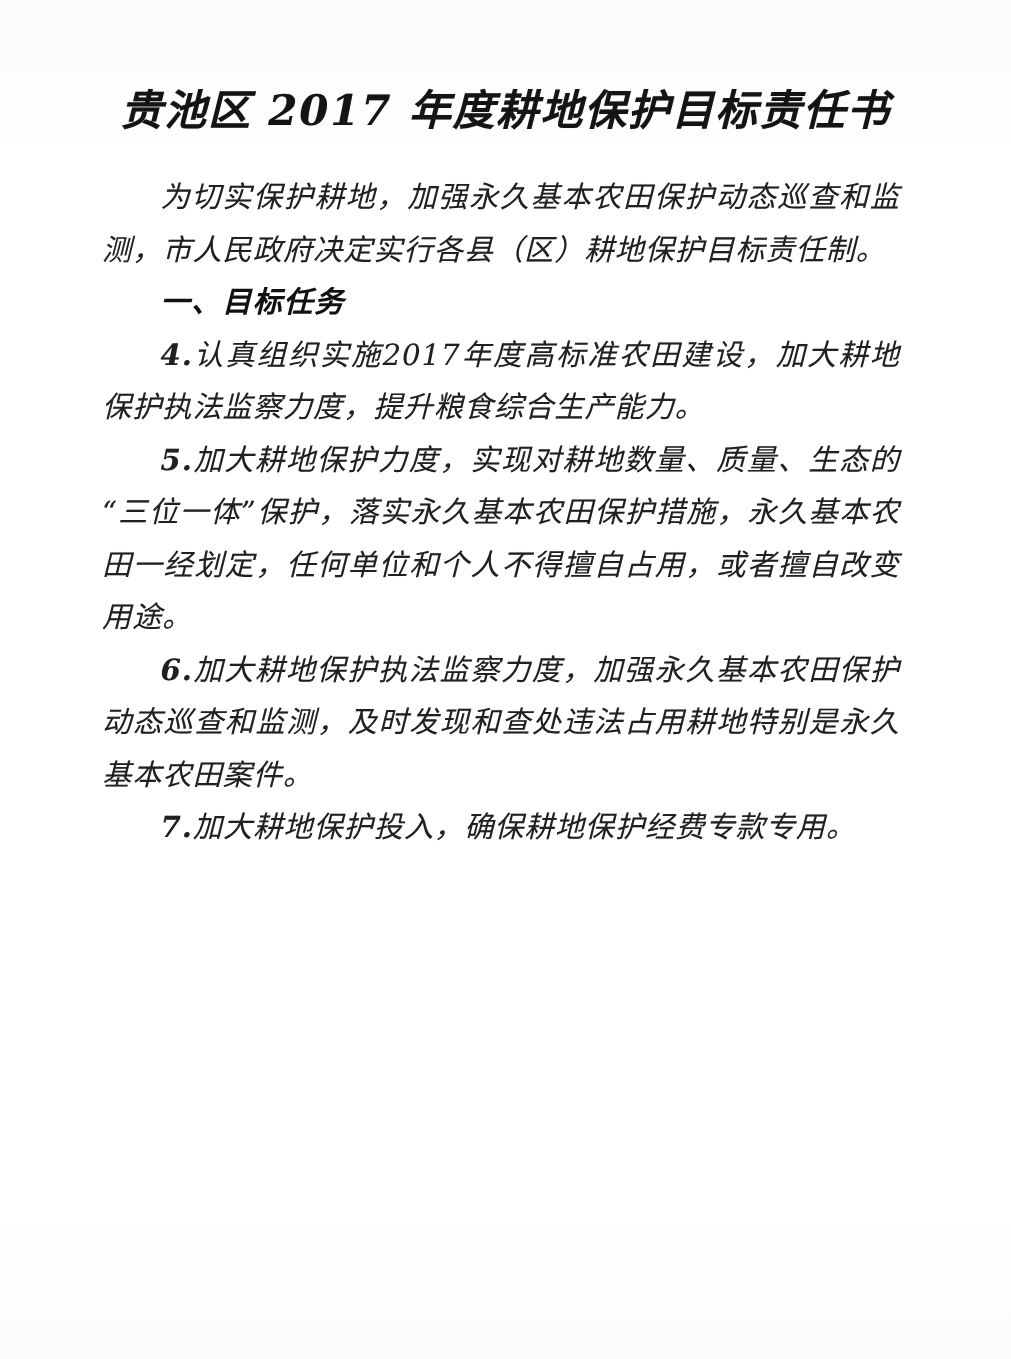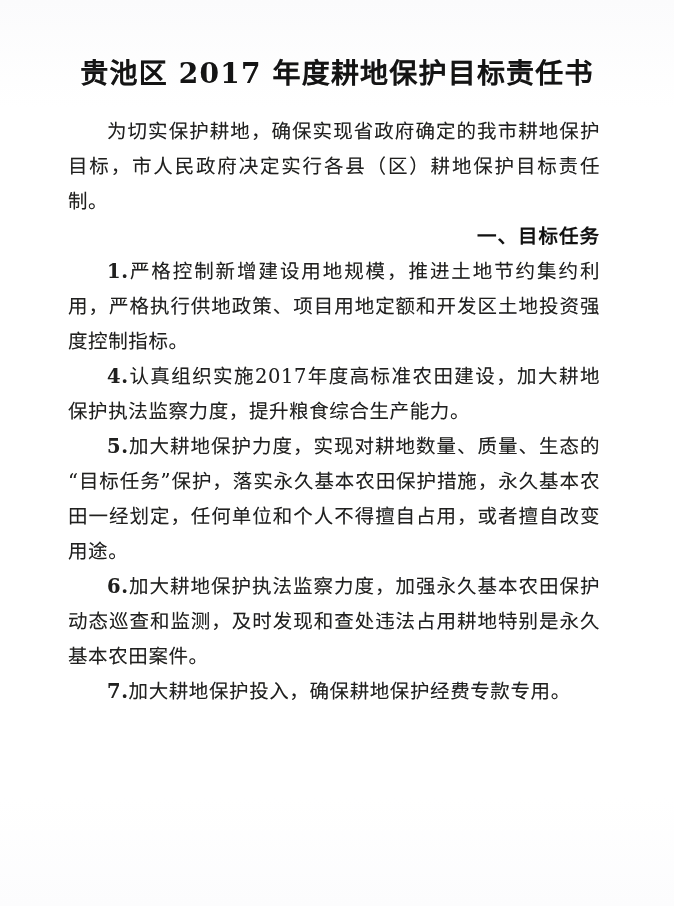--- a/index.html
+++ b/index.html
@@ -16,20 +16,21 @@
     overflow: hidden;
     position: relative;
   }
 
   
   .page {
     position: absolute;
     inset: 0;
     background:
       linear-gradient(180deg, #fbfbfc 0%, #ffffff 12%, #ffffff 88%, #fcfcfd 100%);
+    font-style: italic;
   }
 
   .content {
     position: absolute;
     left: 0;
     top: 0;
     width: 674px;
     height: 906px;
     padding: 0;
     box-sizing: border-box;
@@ -68,50 +69,48 @@
 
   p.section-heading {
     margin: 0;
     font-family: "DejaVu Sans", "Liberation Sans", sans-serif;
     font-weight: 700;
     font-size: 19.5px;
     line-height: 35px;
     text-indent: 2em;
     letter-spacing: 1px;
     color: #111111;
-    text-align: right;
   }
 
   
   p.para .num {
     font-weight: 700;
     font-family: "DejaVu Serif", "Liberation Serif", serif;
   }
 </style>
 </head>
 <body>
 
 <div class="page">
   <div class="content">
 
     <h1 class="doc-title">贵池区 2017 年度耕地保护目标责任书</h1>
 
     <div class="body-block">
 
-      <p class="para">为切实保护耕地，确保实现省政府确定的我市耕地保护目标，市人民政府决定实行各县（区）耕地保护目标责任制。</p>
+      <p class="para">为切实保护耕地，加强永久基本农田保护动态巡查和监测，市人民政府决定实行各县（区）耕地保护目标责任制。</p>
 
       <p class="section-heading">一、目标任务</p>
 
-      <p class="para"><span class="num">1.</span><span>严格控制新增建设用地规模，推进土地节约集约利用，严格执行供地政策、项目用地定额和开发区土地投资强度控制指标。</span></p>
 
 
 
       <p class="para"><span class="num">4.</span><span>认真组织实施2017年度高标准农田建设，加大耕地保护执法监察力度，提升粮食综合生产能力。</span></p>
 
-      <p class="para"><span class="num">5.</span><span>加大耕地保护力度，实现对耕地数量、质量、生态的“目标任务”保护，落实永久基本农田保护措施，永久基本农田一经划定，任何单位和个人不得擅自占用，或者擅自改变用途。</span></p>
+      <p class="para"><span class="num">5.</span><span>加大耕地保护力度，实现对耕地数量、质量、生态的“三位一体”保护，落实永久基本农田保护措施，永久基本农田一经划定，任何单位和个人不得擅自占用，或者擅自改变用途。</span></p>
 
       <p class="para"><span class="num">6.</span><span>加大耕地保护执法监察力度，加强永久基本农田保护动态巡查和监测，及时发现和查处违法占用耕地特别是永久基本农田案件。</span></p>
 
       <p class="para"><span class="num">7.</span><span>加大耕地保护投入，确保耕地保护经费专款专用。</span></p>
 
     </div>
   </div>
 </div>
 
 </body></html>

